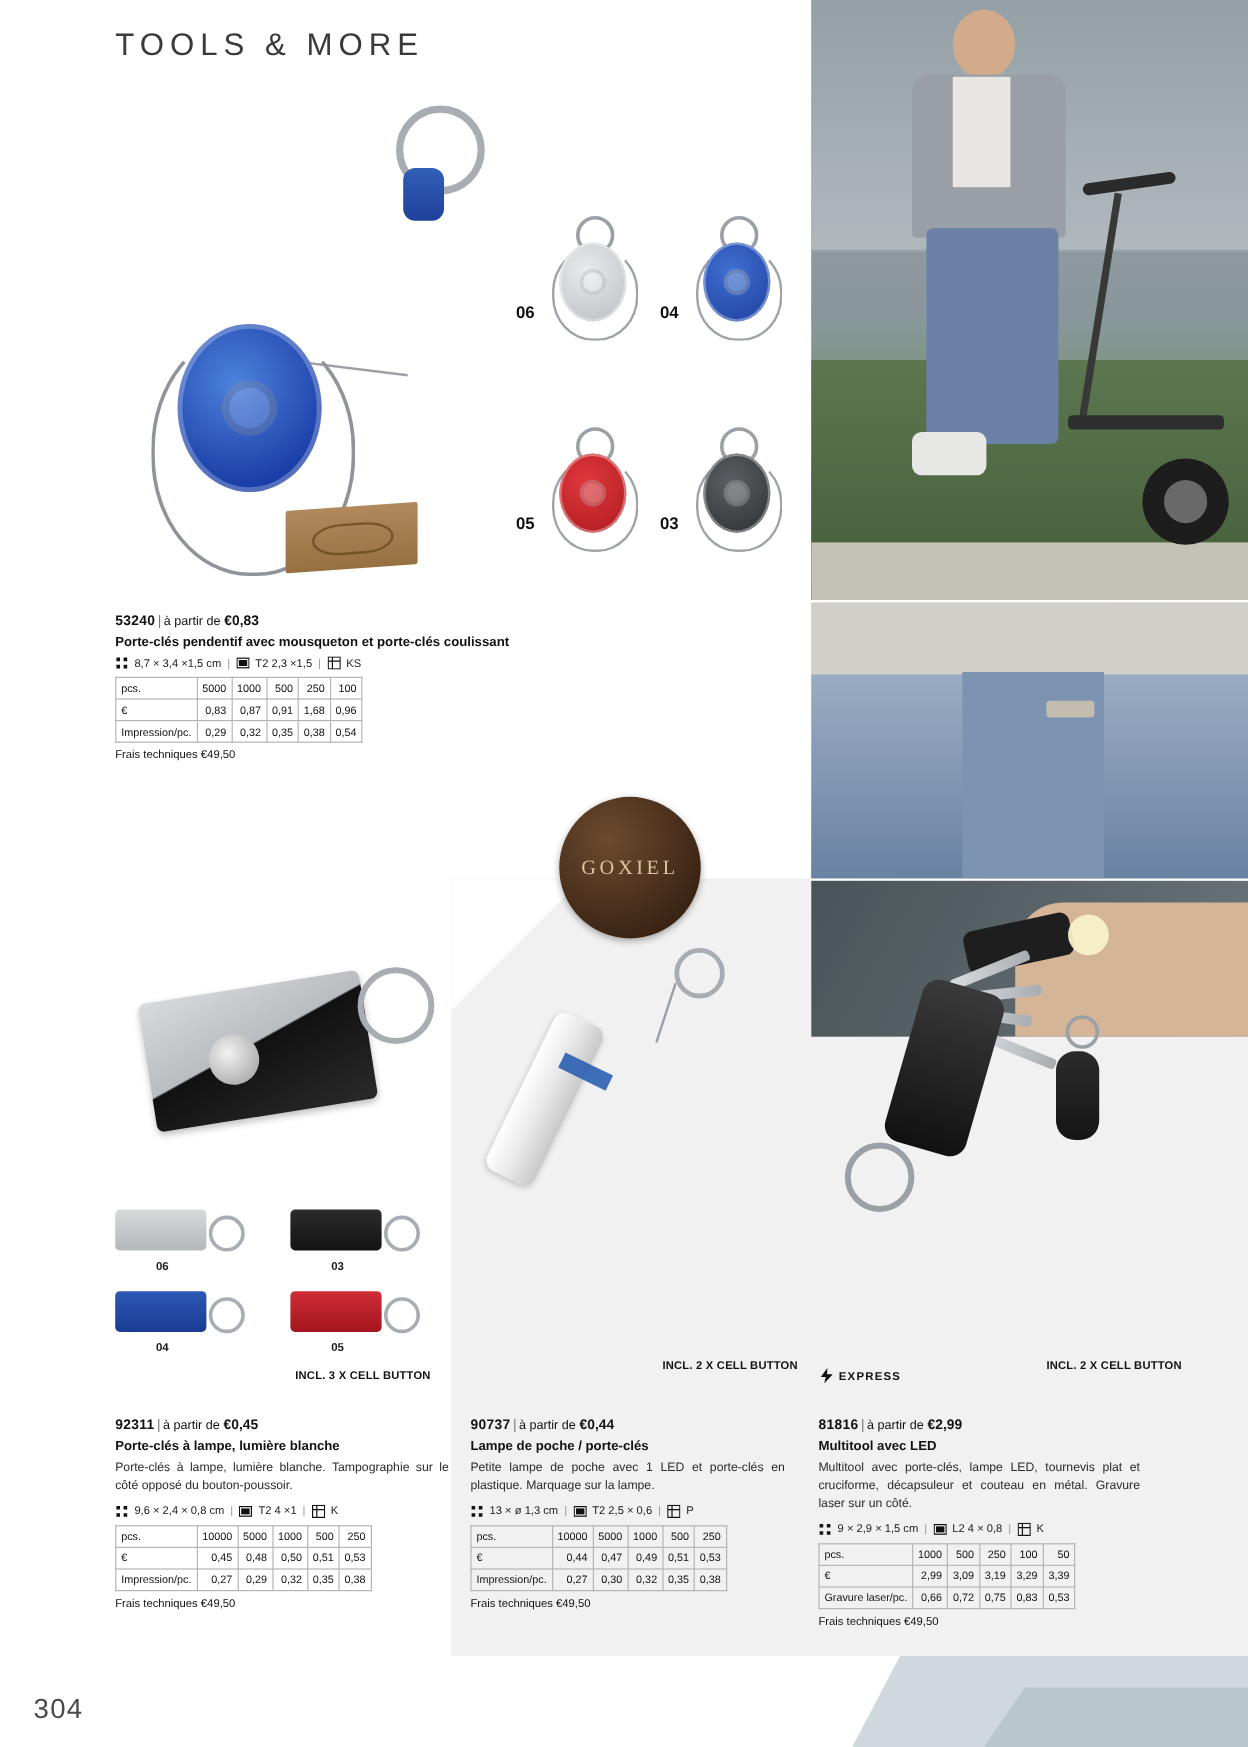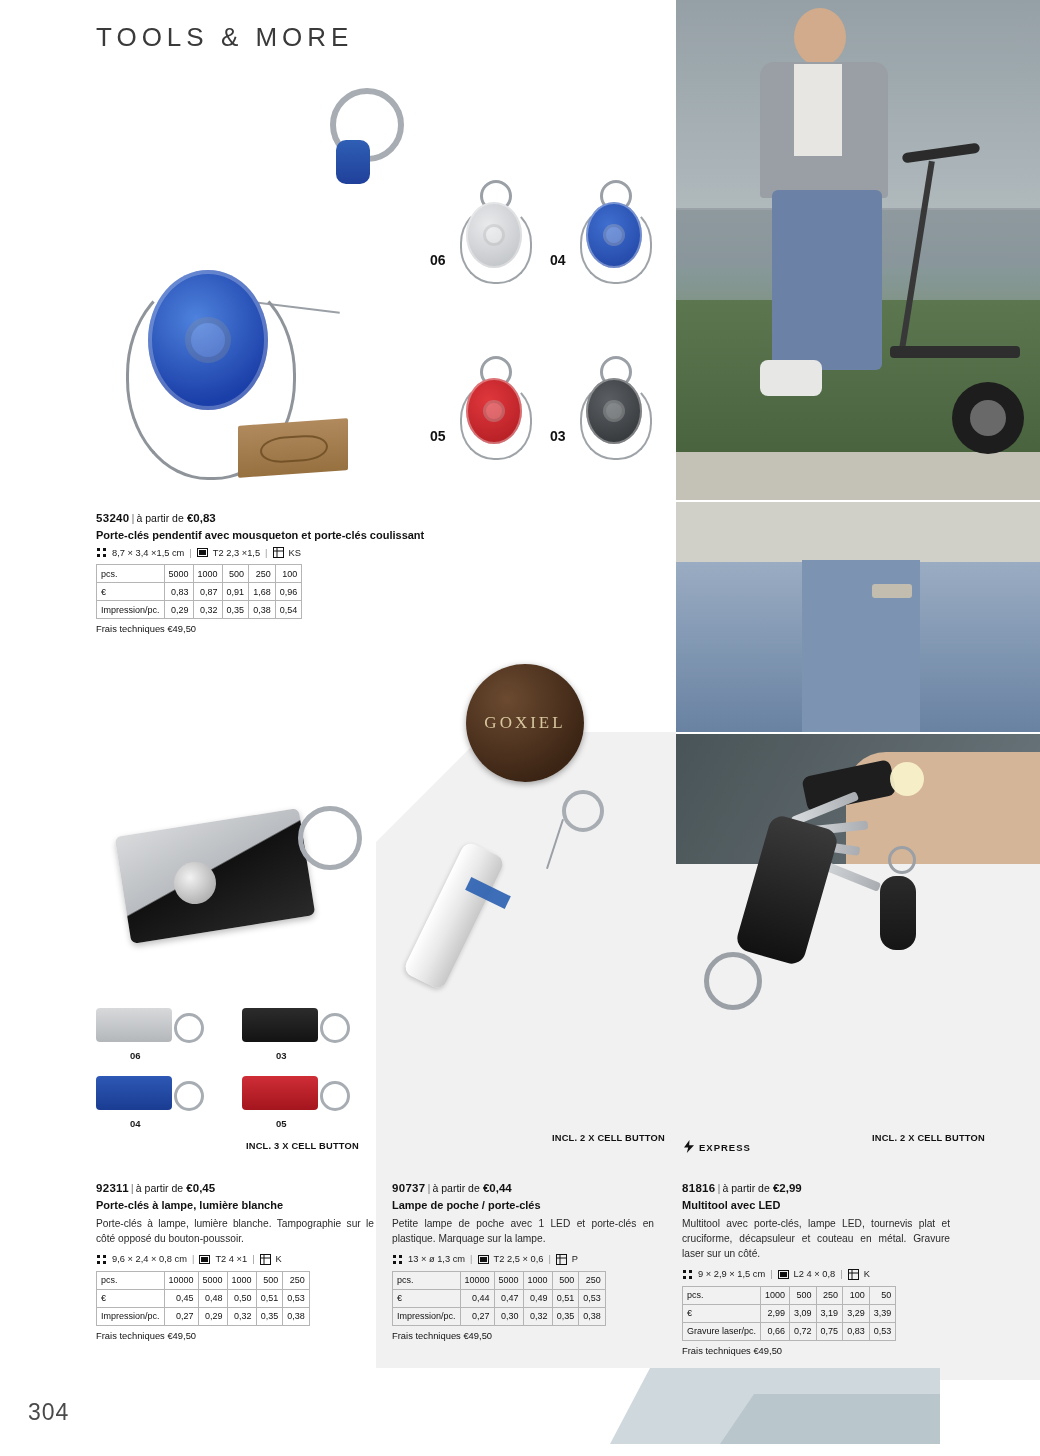--- a/index.html
+++ b/index.html
@@ -76,21 +76,21 @@
   .diag-white {
     position: absolute;
     left: 376px; top: 732px; width: 110px; height: 110px;
     background: #ffffff;
     clip-path: polygon(0 0, 0 100%, 100% 0);
   }
 
   
   .footer-band {
     position: absolute;
-    left: 0; bottom: 12px; width: 940px; height: 76px;
+    left: 0; bottom: 0; width: 1040px; height: 76px;
     background: #ffffff;
   }
   .footer-wedge {
     position: absolute;
     right: 0; bottom: 0; width: 330px; height: 76px;
     background: #cfd8dc;
     clip-path: polygon(40px 0, 100% 0, 100% 100%, 0 100%);
   }
   .footer-wedge2 {
     position: absolute;

